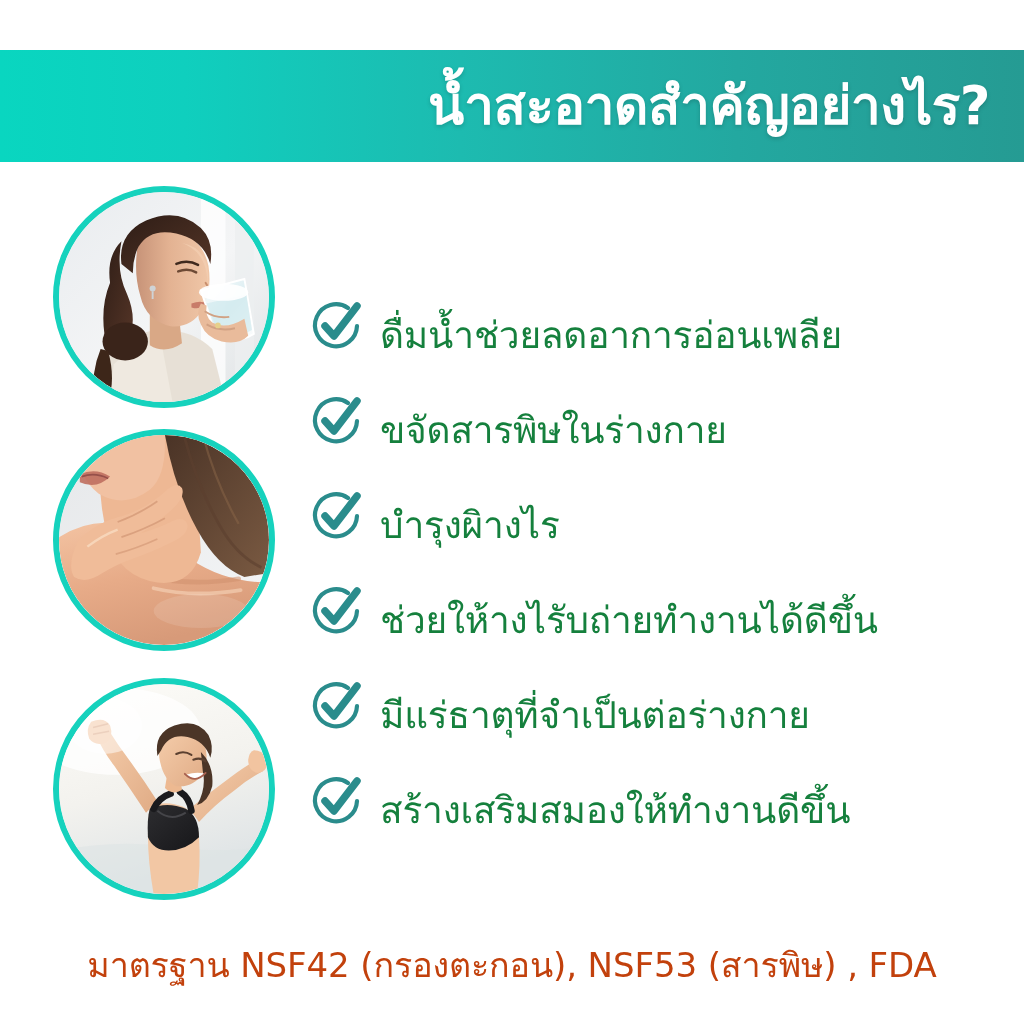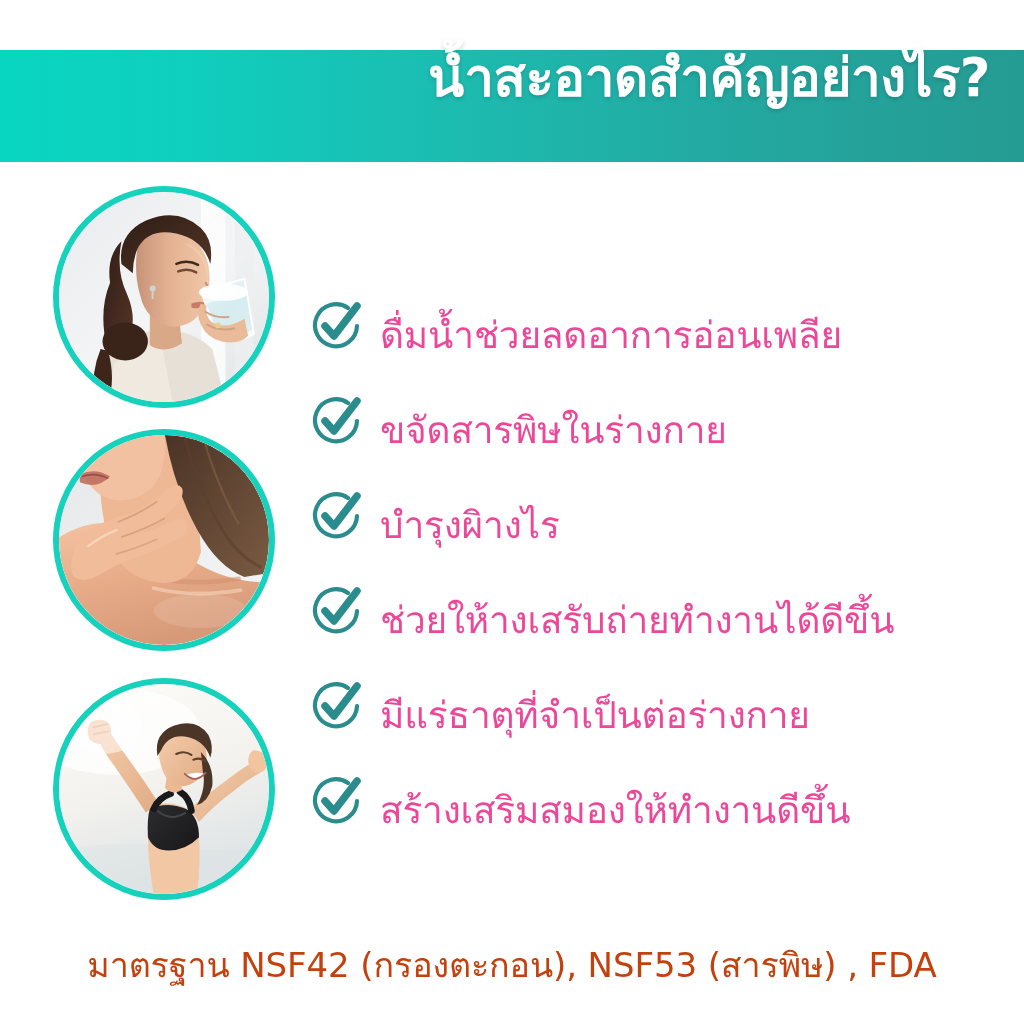--- a/index.html
+++ b/index.html
@@ -23,20 +23,21 @@
 
   
   #header-bar {
     position: absolute;
     left: 0;
     top: 50px;
     width: 1024px;
     height: 112px;
     background: linear-gradient(90deg, #09D6C0 0%, #0FCFBE 18%, #1DBBB0 45%, #23A8A0 72%, #259B93 100%);
     display: flex;
+    align-items: center;
     justify-content: flex-end;
     box-sizing: border-box;
     padding-right: 34px;
   }
   #header-title {
     color: #ffffff;
     font-size: 53px;
     font-weight: bold;
     letter-spacing: -0.5px;
     line-height: 1.05;
@@ -88,21 +89,21 @@
     height: 95px;
   }
   .check-icon {
     flex: 0 0 auto;
     width: 54px;
     height: 54px;
     margin-right: 16px;
     display: block;
   }
   .benefit-label {
-    color: #ec4899;
+    color: #15803d;
     font-size: 37px;
     line-height: 1.12;
     white-space: nowrap;
     letter-spacing: -0.2px;
     margin-top: 20px;
   }
 
   
   #footer-note {
     position: absolute;
@@ -317,21 +318,21 @@
         <path d="M15 27 L24 37 L47 7" fill="none" stroke="#2A8C8C" stroke-width="7.5" stroke-linecap="round" stroke-linejoin="round"></path>
       </svg>
       <div class="benefit-label">บำรุงผิางไร</div>
     </div>
 
     <div class="benefit-row">
       <svg class="check-icon" viewBox="0 0 54 54">
         <path d="M38 9 A21 21 0 1 0 47 27" fill="none" stroke="#2A8C8C" stroke-width="4.2" stroke-linecap="round"></path>
         <path d="M15 27 L24 37 L47 7" fill="none" stroke="#2A8C8C" stroke-width="7.5" stroke-linecap="round" stroke-linejoin="round"></path>
       </svg>
-      <div class="benefit-label">ช่วยให้างเสรับถ่ายทำงานได้ดีขึ้น</div>
+      <div class="benefit-label">ช่วยให้างไรับถ่ายทำงานได้ดีขึ้น</div>
     </div>
 
     <div class="benefit-row">
       <svg class="check-icon" viewBox="0 0 54 54">
         <path d="M38 9 A21 21 0 1 0 47 27" fill="none" stroke="#2A8C8C" stroke-width="4.2" stroke-linecap="round"></path>
         <path d="M15 27 L24 37 L47 7" fill="none" stroke="#2A8C8C" stroke-width="7.5" stroke-linecap="round" stroke-linejoin="round"></path>
       </svg>
       <div class="benefit-label">มีแร่ธาตุที่จำเป็นต่อร่างกาย</div>
     </div>
 

